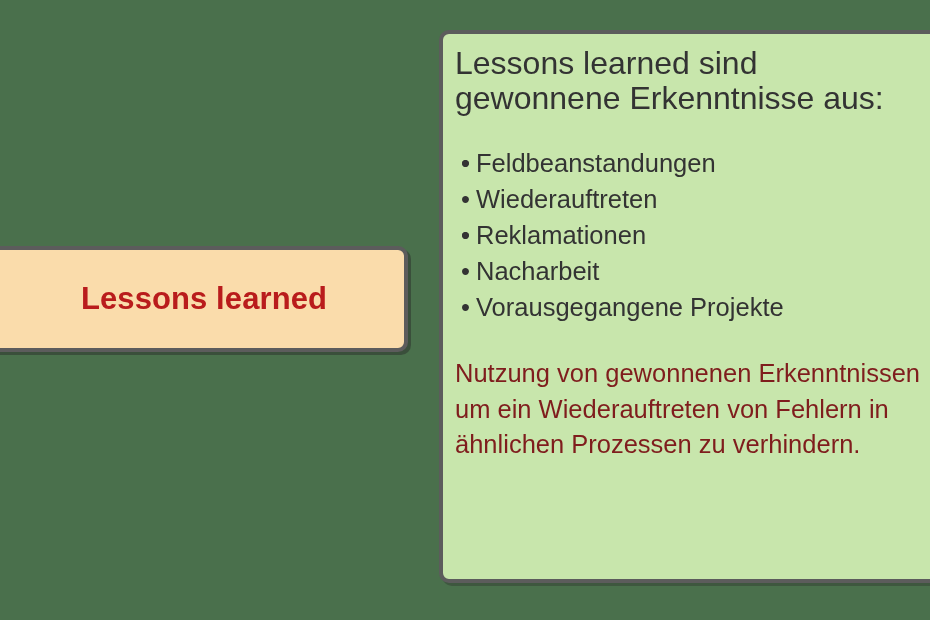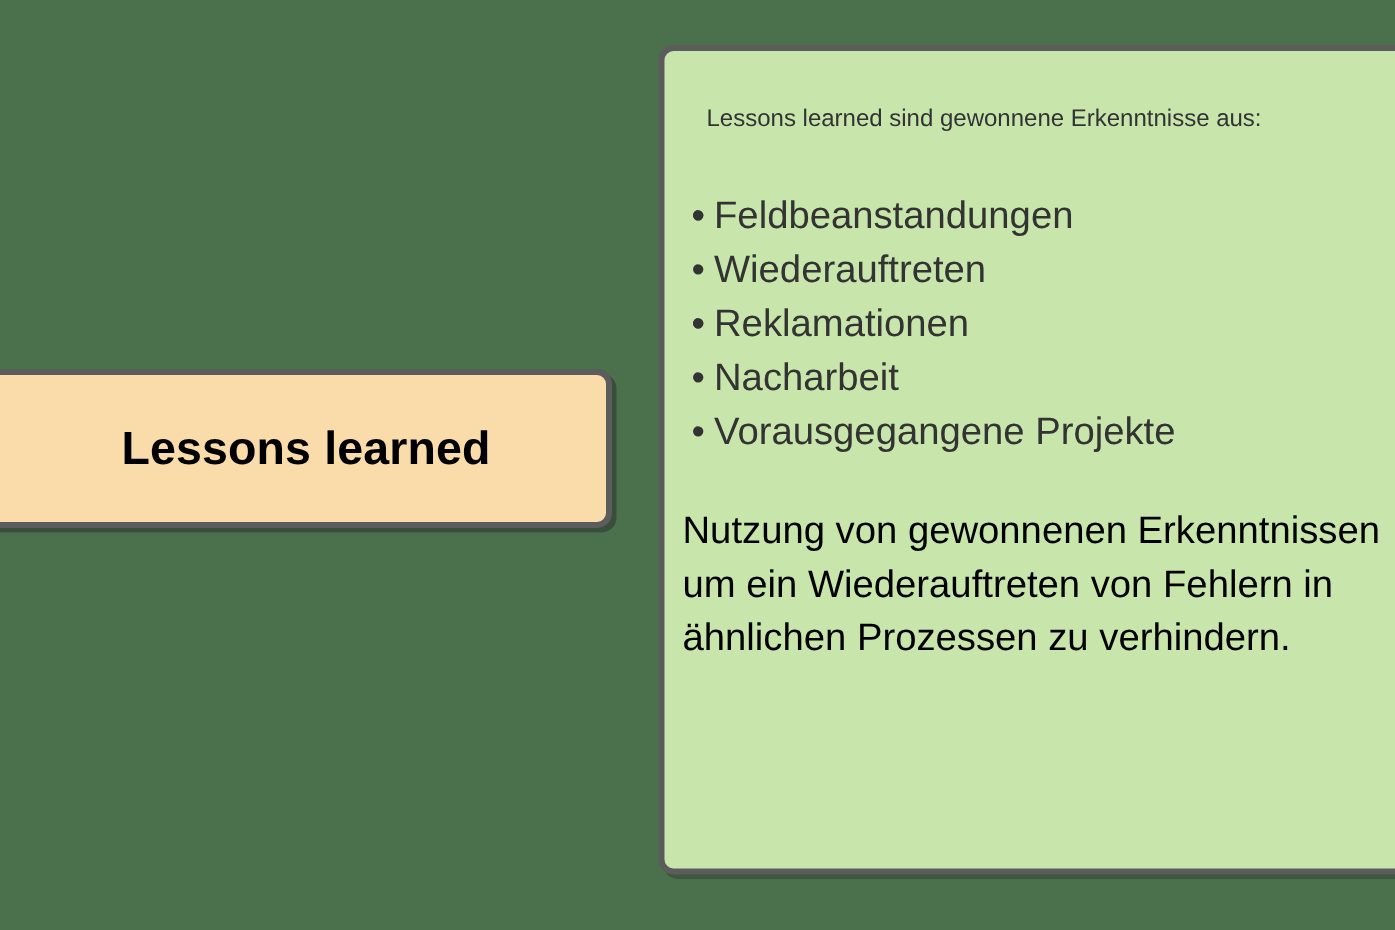--- a/index.html
+++ b/index.html
@@ -34,21 +34,21 @@
     border: 4px solid #5c5c5c;
     border-radius: 10px;
     display: flex;
     align-items: center;
     justify-content: center;
     box-shadow: 3px 3px 0 rgba(40,40,40,0.45);
   }
   .node-title-label {
     font-size: 31px;
     font-weight: bold;
-    color: #000000;
+    color: #b91c1c;
     letter-spacing: 0.1px;
     white-space: nowrap;
     padding-left: 14px;
   }
 
   
   .node-detail {
     position: absolute;
     left: 439px;
     top: 30px;
@@ -56,24 +56,24 @@
     height: 553px;
     box-sizing: border-box;
     background: #c8e6ac;
     border: 4px solid #5c5c5c;
     border-radius: 10px;
     padding: 12px 16px 10px 12px;
     box-shadow: 3px 3px 0 rgba(40,40,40,0.35);
   }
 
   .detail-intro {
-    font-size: 16px;
+    font-size: 32px;
     line-height: 35px;
     color: #333333;
-    margin: 16px;
+    margin: 0;
   }
 
   .detail-list {
     list-style: none;
     margin: 0;
     padding: 0;
     margin-top: 29px;
   }
   .detail-list li {
     font-size: 25.5px;
@@ -88,21 +88,21 @@
     left: 6px;
     top: 0;
     font-size: 25.5px;
     line-height: 36px;
     color: #333333;
   }
 
   .detail-outro {
     font-size: 25.5px;
     line-height: 35.5px;
-    color: #000000;
+    color: #7f1d1d;
     margin: 0;
     margin-top: 31px;
   }
 </style>
 </head>
 <body>
 
 <div id="canvas">
 
   <div class="node-title">

